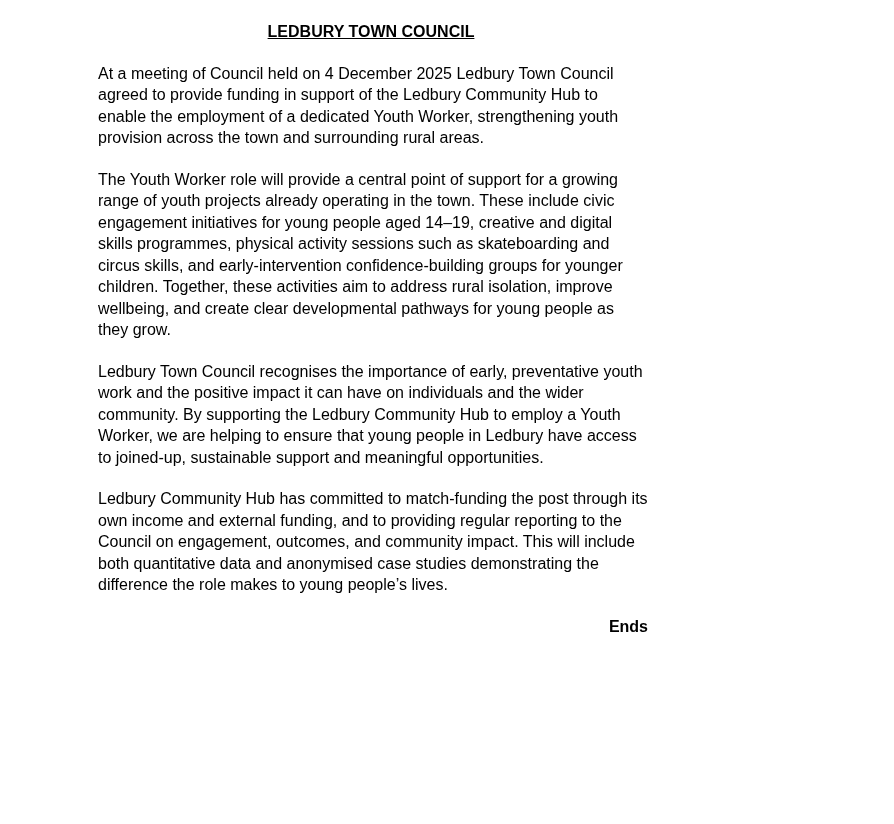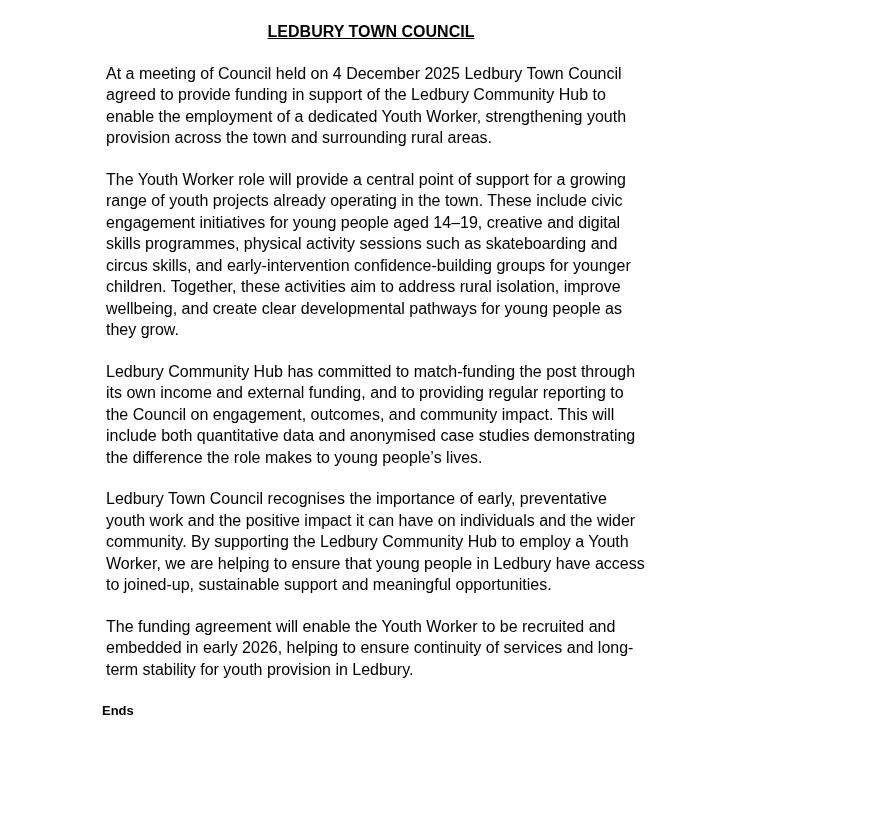--- a/index.html
+++ b/index.html
@@ -29,44 +29,43 @@
     font-weight: bold;
     text-decoration: underline;
     text-align: center;
     margin: 0 0 20px 0;
   }
   .doc-paragraph {
     font-size: 16px;
     line-height: 21.5px;
     font-weight: normal;
     text-align: left;
-    margin: 0 0 20px 12px;
+    margin: 0 0 20px 4px;
   }
   .doc-footer {
-    font-size: 13px;
+    font-size: 16px;
     line-height: 21.5px;
     font-weight: bold;
-    text-align: left;
-    margin: 8px;
+    text-align: right;
+    margin: 0;
   }
 </style>
 </head>
 <body>
 
 <div class="page">
 
   <h1 class="doc-title">LEDBURY TOWN COUNCIL</h1>
 
 
 
   <p class="doc-paragraph">At a meeting of Council held on 4 December 2025 Ledbury Town Council agreed to provide funding in support of the Ledbury Community Hub to enable the employment of a dedicated Youth Worker, strengthening youth provision across the town and surrounding rural areas.</p>
 
   <p class="doc-paragraph">The Youth Worker role will provide a central point of support for a growing range of youth projects already operating in the town. These include civic engagement initiatives for young people aged 14–19, creative and digital skills programmes, physical activity sessions such as skateboarding and circus skills, and early-intervention confidence-building groups for younger children. Together, these activities aim to address rural isolation, improve wellbeing, and create clear developmental pathways for young people as they grow.</p>
 
+  <p class="doc-paragraph">Ledbury Town Council recognises the importance of early, preventative youth work and the positive impact it can have on individuals and the wider community. By supporting the Ledbury Community Hub to employ a Youth Worker, we are helping to ensure that young people in Ledbury have access to joined-up, sustainable support and meaningful opportunities.</p>
+
   <p class="doc-paragraph">Ledbury Community Hub has committed to match-funding the post through its own income and external funding, and to providing regular reporting to the Council on engagement, outcomes, and community impact. This will include both quantitative data and anonymised case studies demonstrating the difference the role makes to young people’s lives.</p>
 
-  <p class="doc-paragraph">Ledbury Town Council recognises the importance of early, preventative youth work and the positive impact it can have on individuals and the wider community. By supporting the Ledbury Community Hub to employ a Youth Worker, we are helping to ensure that young people in Ledbury have access to joined-up, sustainable support and meaningful opportunities.</p>
-
-  <p class="doc-paragraph">The funding agreement will enable the Youth Worker to be recruited and embedded in early 2026, helping to ensure continuity of services and long-term stability for youth provision in Ledbury.</p>
 
   <p class="doc-footer">Ends</p>
 
 </div>
 
 </body></html>

